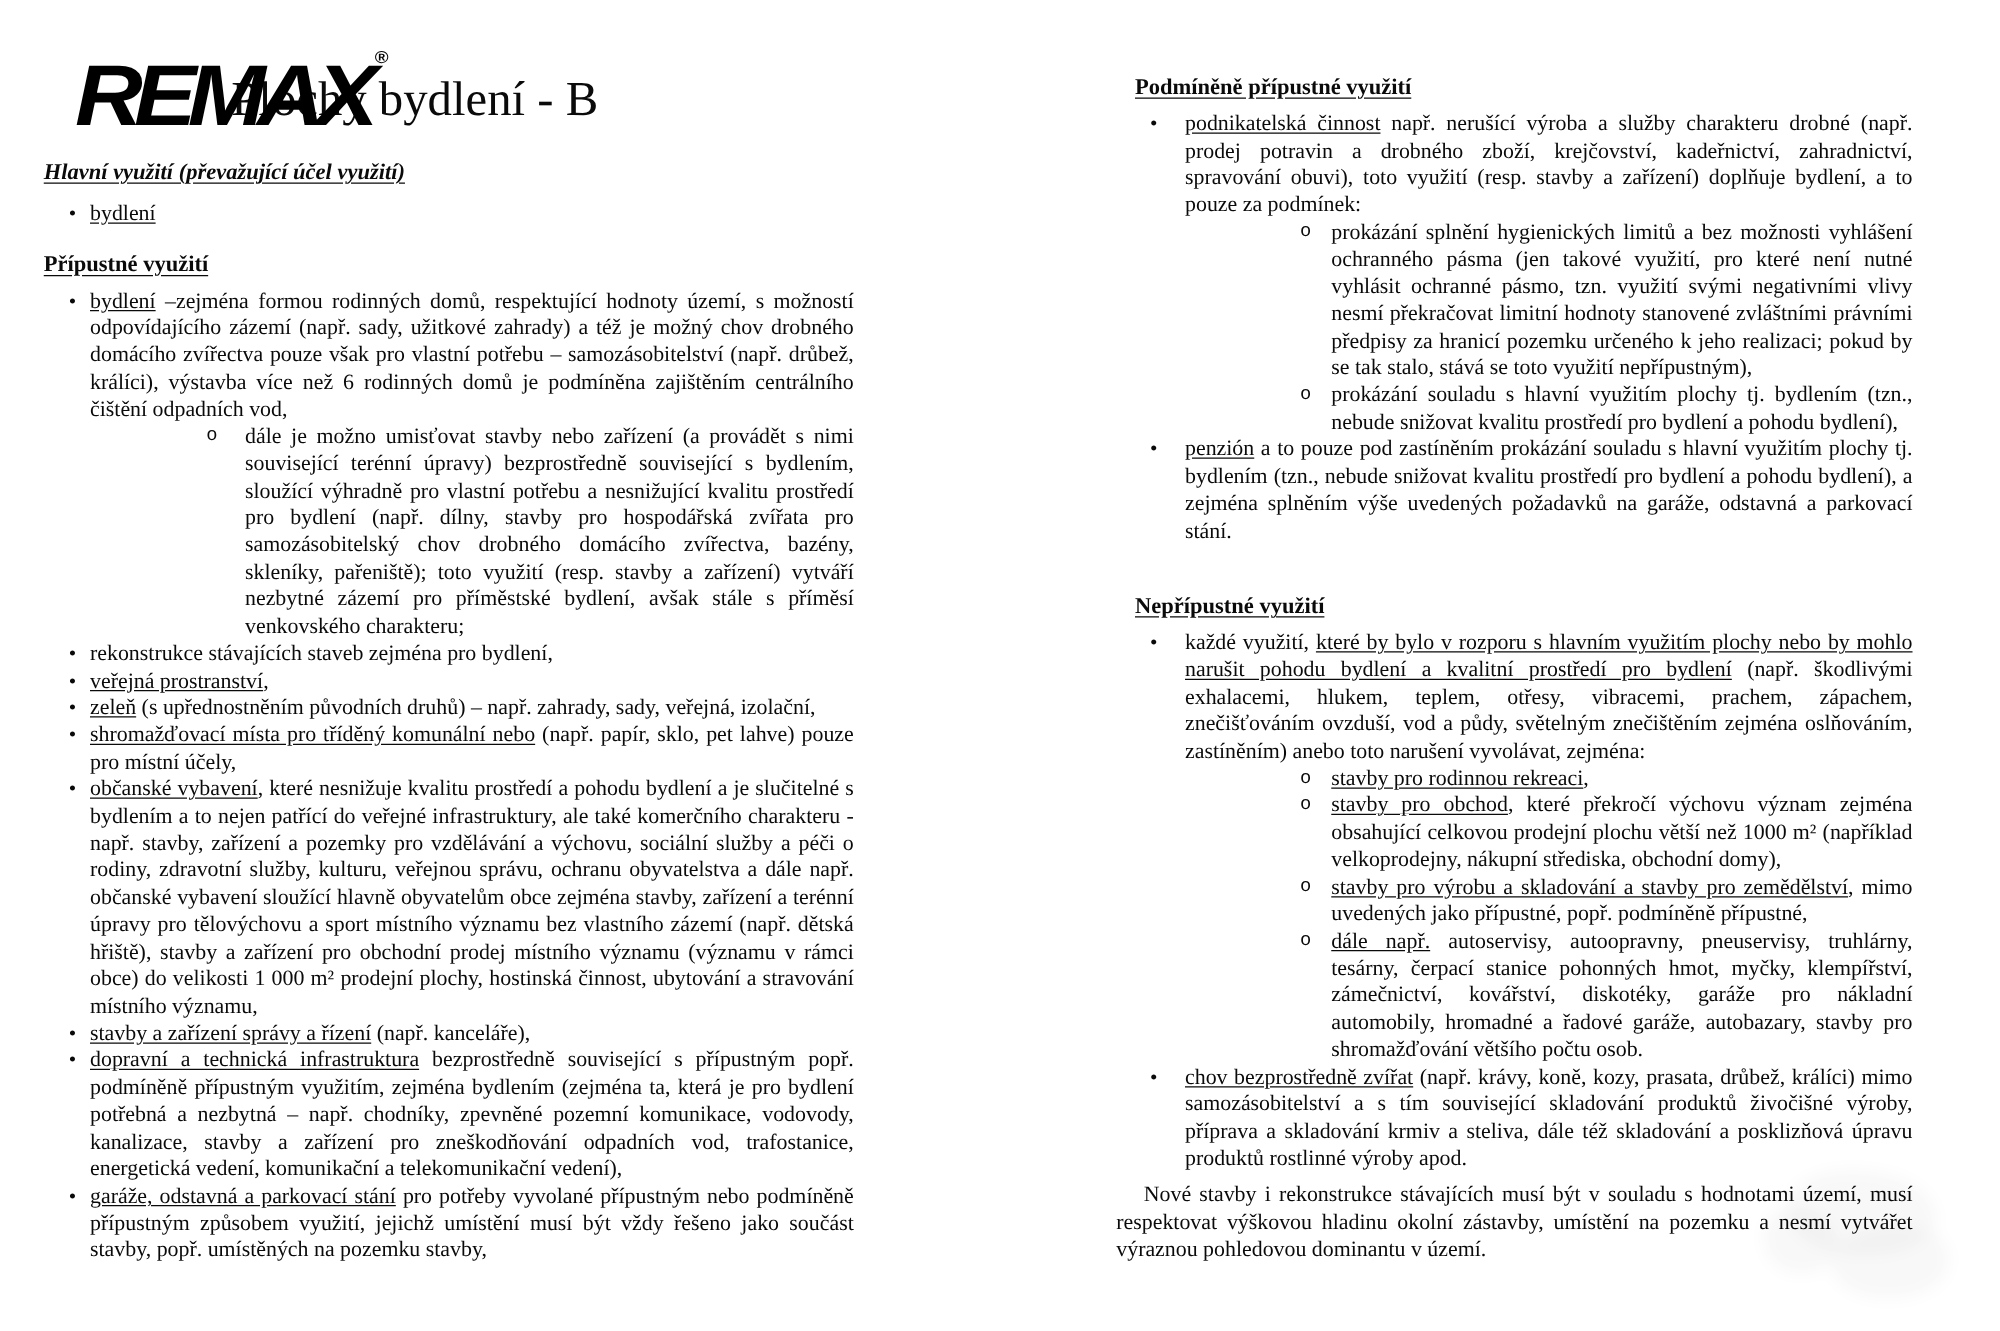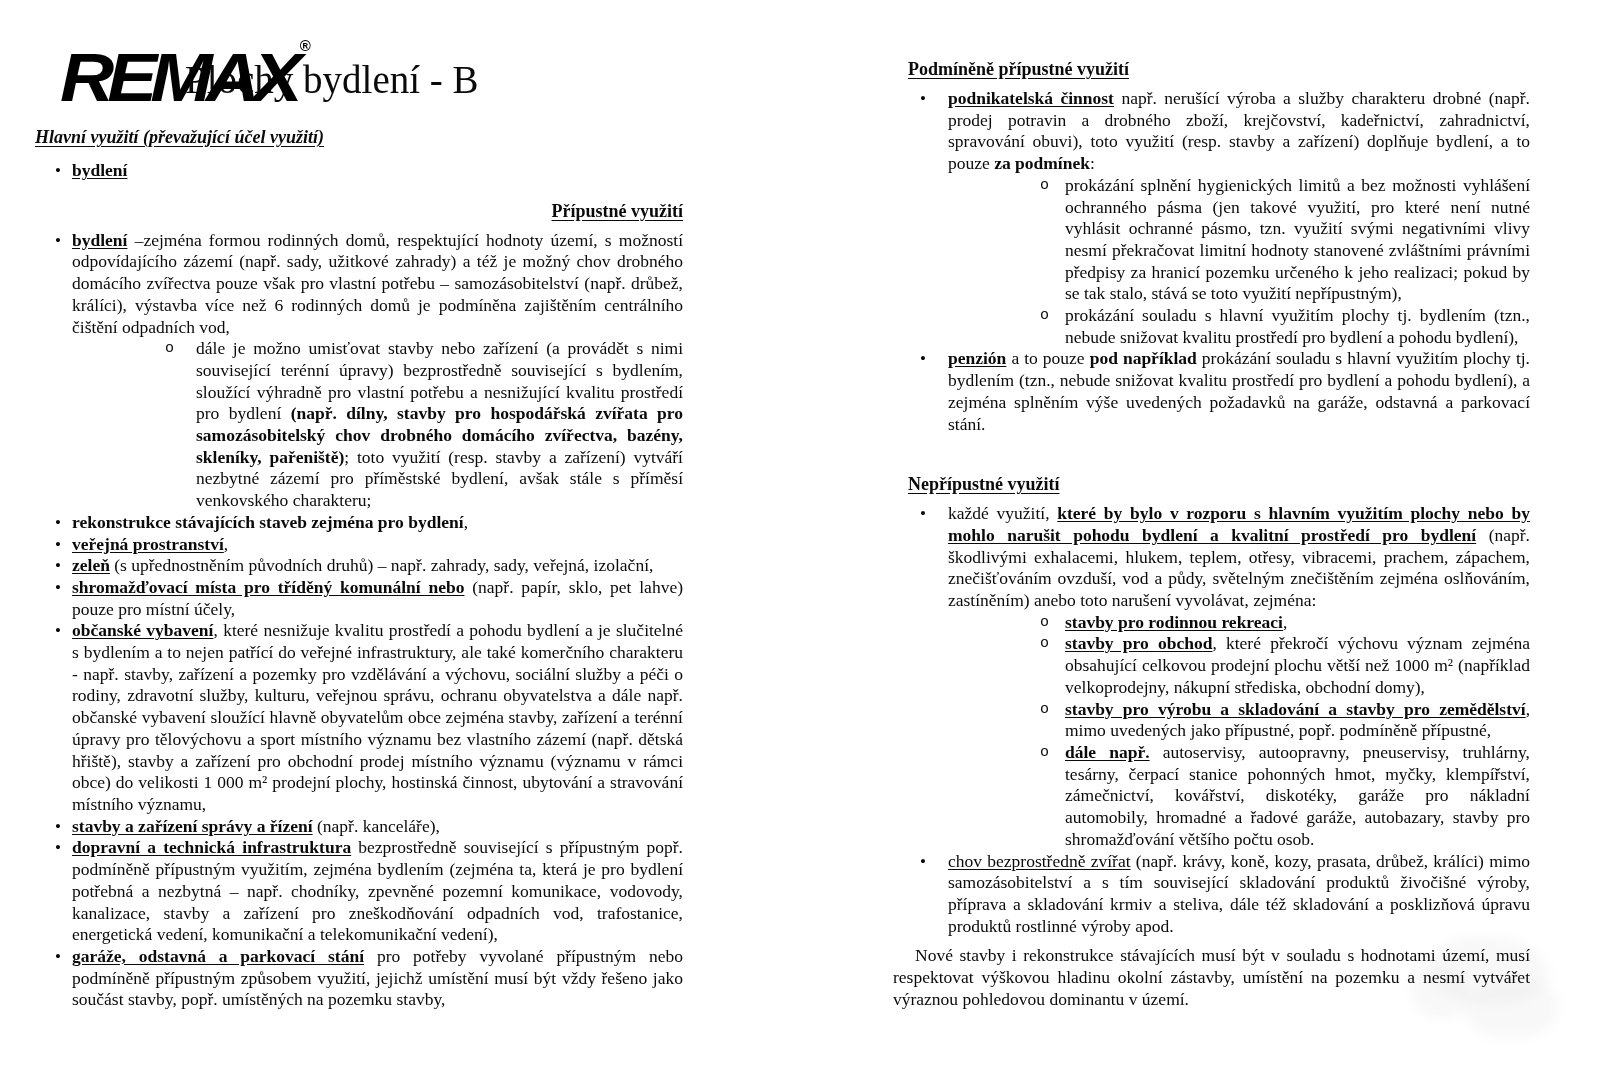--- a/index.html
+++ b/index.html
@@ -46,27 +46,27 @@
   }
   .col-right .hd{margin-left:15px;font-family:Liberation Serif, serif;}
   
   .li{display:flex;text-align:justify;}
   .li .marker{flex:none;}
   .li .txt{flex:1 1 auto;}
   .col-left .l1 .marker{margin-left:20px;width:17px;font-size:17px;}
   .col-left .l2 .marker{margin-left:130px;width:31px;font-family:"Liberation Mono",monospace;font-size:15px;}
   .col-right .l1 .marker{margin-left:27px;width:28px;font-size:17px;}
   .col-right .l2 .marker{margin-left:147px;width:25px;font-family:"Liberation Mono",monospace;font-size:15px;}
-  .b{font-weight:bold;}
+  .b{font-weight:normal;}
   .u{text-decoration:underline;text-underline-offset:2px;}
   
   .para{text-align:justify;text-indent:22px;margin:0;}
   
   .mt4{margin-top:4px;font-style:italic;}  .mt8{margin-top:8px;}
-  .mt12{margin-top:12px;}.mt18{margin-top:18px;text-align:right;}
+  .mt12{margin-top:12px;}.mt18{margin-top:18px;}
   .mt24{margin-top:24px;}.mt38{margin-top:38px;}
   
   .watermark{
     position:absolute;right:10px;bottom:10px;width:180px;height:130px;
     pointer-events:none;filter:blur(6px);opacity:.55;
   }
   .watermark .wm1,.watermark .wm2,.watermark .wm3{
     position:absolute;background:rgba(0,0,0,0.05);border-radius:40% 55% 45% 50%;
   }
   .watermark .wm1{left:20px;top:10px;width:120px;height:70px;}
@@ -148,21 +148,21 @@
     <div class="li l2">
       <span class="marker">o</span>
       <div class="txt"><span>prokázání splnění hygienických limitů a bez možnosti vyhlášení ochranného pásma (jen takové využití, pro které není nutné vyhlásit ochranné pásmo, tzn. využití svými negativními vlivy nesmí překračovat limitní hodnoty stanovené zvláštními právními předpisy za hranicí pozemku určeného k jeho realizaci; pokud by se tak stalo, stává se toto využití nepřípustným),</span></div>
     </div>
     <div class="li l2">
       <span class="marker">o</span>
       <div class="txt"><span>prokázání souladu s hlavní využitím plochy tj. bydlením (tzn., nebude snižovat kvalitu prostředí pro bydlení a pohodu bydlení),</span></div>
     </div>
     <div class="li l1">
       <span class="marker">•</span>
-      <div class="txt"><span class="b u">penzión</span><span> a to pouze </span><span class="b">pod například</span><span> prokázání souladu s hlavní využitím plochy tj. bydlením (tzn., nebude snižovat kvalitu prostředí pro bydlení a pohodu bydlení), a zejména splněním výše uvedených požadavků na garáže, odstavná a parkovací stání.</span></div>
+      <div class="txt"><span class="b u">penzión</span><span> a to pouze </span><span class="b">pod zastíněním</span><span> prokázání souladu s hlavní využitím plochy tj. bydlením (tzn., nebude snižovat kvalitu prostředí pro bydlení a pohodu bydlení), a zejména splněním výše uvedených požadavků na garáže, odstavná a parkovací stání.</span></div>
     </div>
 
     <div class="hd mt38">Nepřípustné využití</div>
 
     <div class="li l1 mt8">
       <span class="marker">•</span>
       <div class="txt"><span>každé využití, </span><span class="b u">které by bylo v rozporu s hlavním využitím plochy nebo by mohlo narušit pohodu bydlení a kvalitní prostředí pro bydlení</span><span> (např. škodlivými exhalacemi, hlukem, teplem, otřesy, vibracemi, prachem, zápachem, znečišťováním ovzduší, vod a půdy, světelným znečištěním zejména oslňováním, zastíněním) anebo toto narušení vyvolávat, zejména:</span></div>
     </div>
     <div class="li l2">
       <span class="marker">o</span>

